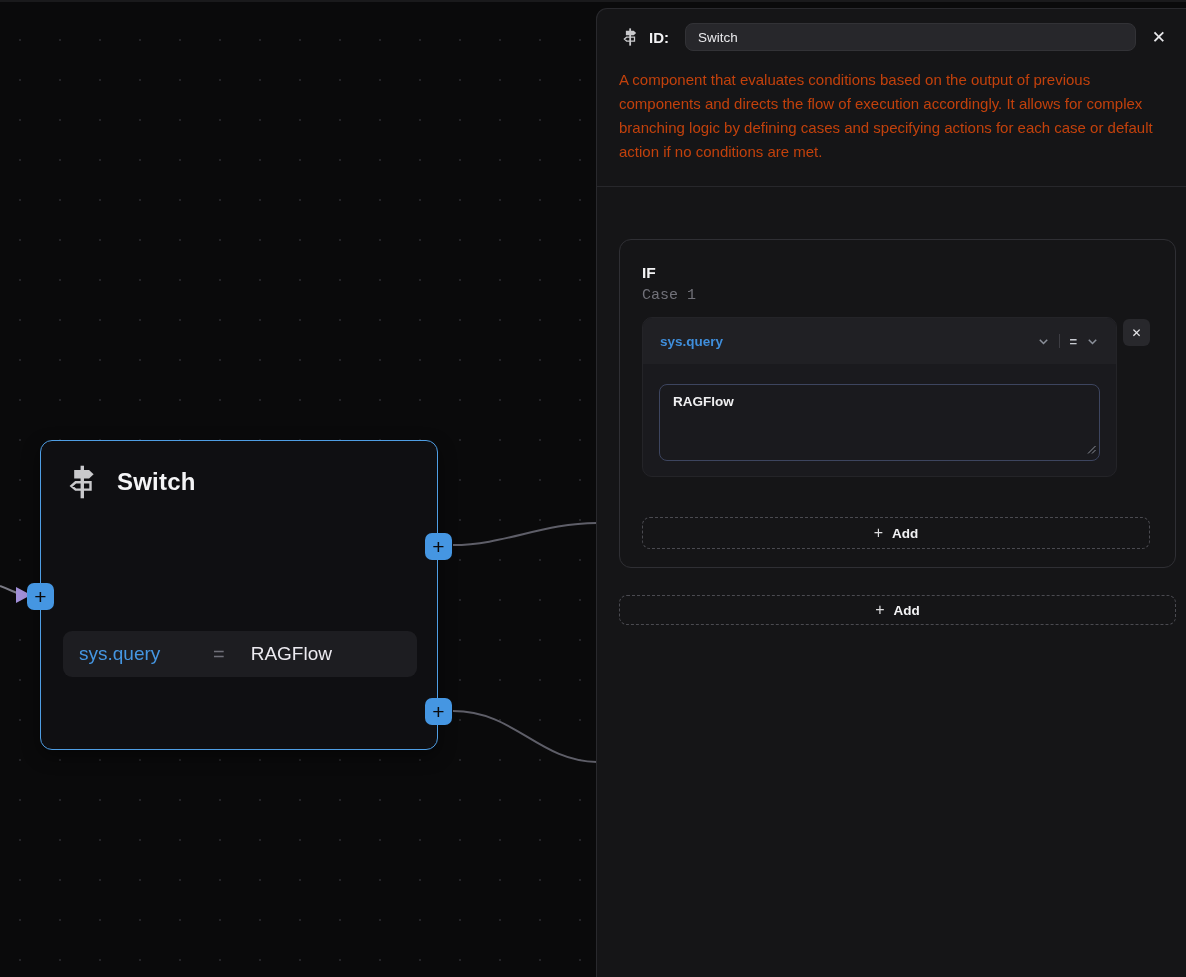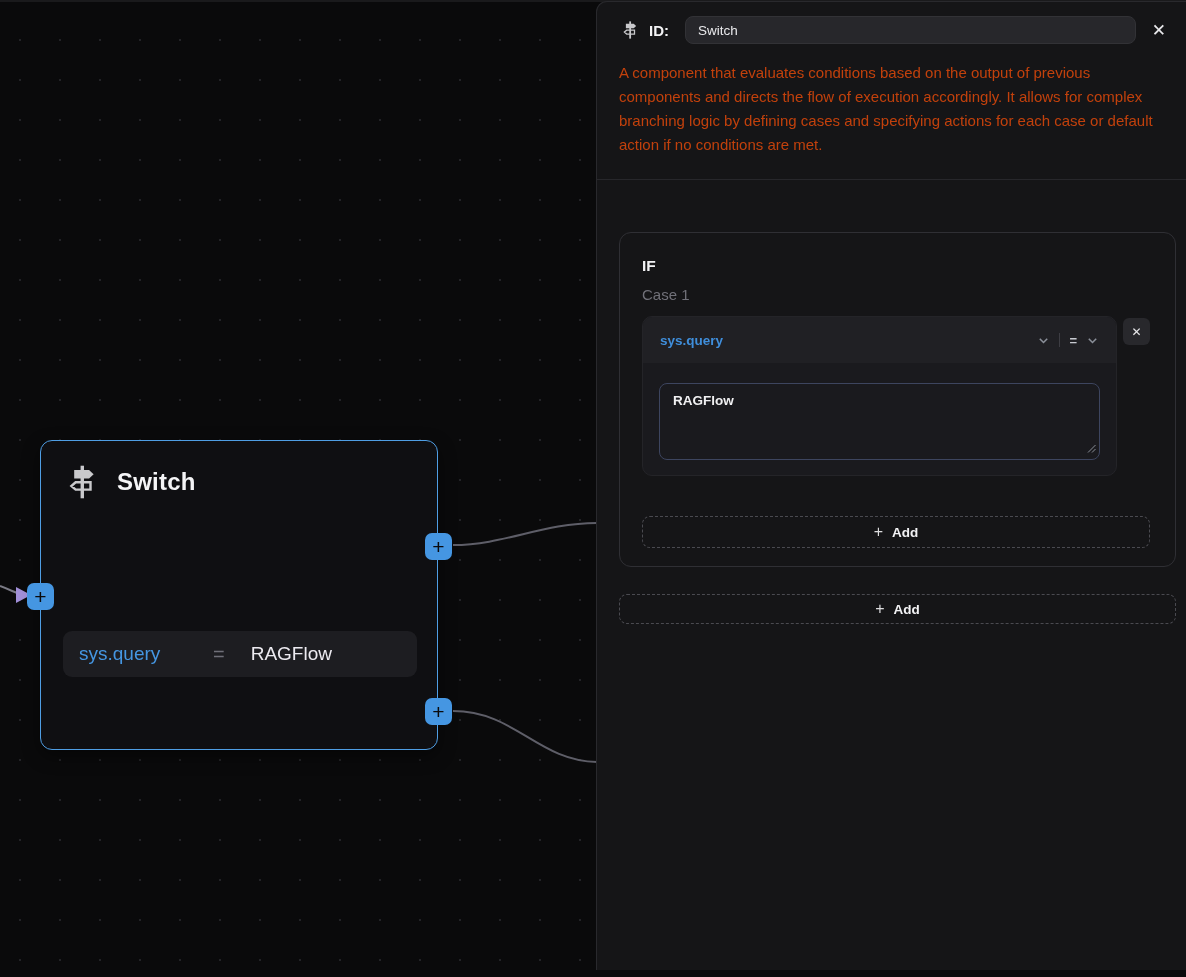--- a/index.html
+++ b/index.html
@@ -60,21 +60,21 @@
     display: flex; align-items: center; justify-content: center;
     color: #0b0b0d; font-size: 21px; font-weight: 500; line-height: 1;
     cursor: pointer;
   }
   .handle-left { left: -14px; top: 142px; }
   .handle-if   { right: -15px; top: 92px; }
   .handle-else { right: -15px; top: 257px; }
 
   
   .panel {
-    position: absolute; left: 596px; top: 1px;
+    position: absolute; left: 596px; top: 8px;
     width: 590px; height: 969px;
     background: #151517;
     border-left: 1px solid #29292d;
     border-top: 1px solid #29292d;
     border-radius: 11px 0 0 0;
   }
   .panel-header {
     display: flex; align-items: center; gap: 10px;
     padding: 14px 14px 0 24px;
   }
@@ -94,21 +94,21 @@
     padding: 17px 26px 0 22px;
   }
   .panel-divider { border: none; border-top: 1px solid #27272b; margin-top: 22px; }
 
   .case-card {
     margin: 52px 10px 0 22px;
     border: 1px solid #2f2f34; border-radius: 12px;
     padding: 24px 25px 18px 22px;
   }
   .case-title { color: #f2f2f4; font-size: 15.5px; font-weight: bold; }
-  .case-sub   { color: #717179; font-size: 15px; margin-top: 11px; }
+  .case-sub   { color: #717179; font-size: 15px; margin-top: 5px; font-family: Liberation Mono, monospace; }
 
   .cond-row { display: flex; align-items: flex-start; gap: 6px; margin-top: 13px; }
   .cond-group {
     flex: 1; border-radius: 10px; overflow: hidden;
     background: #1a1a1e; border: 1px solid #242428;
   }
   .cond-group-header {
     height: 46px; background: #202024;
     display: flex; align-items: center;
     padding: 0 17px;

